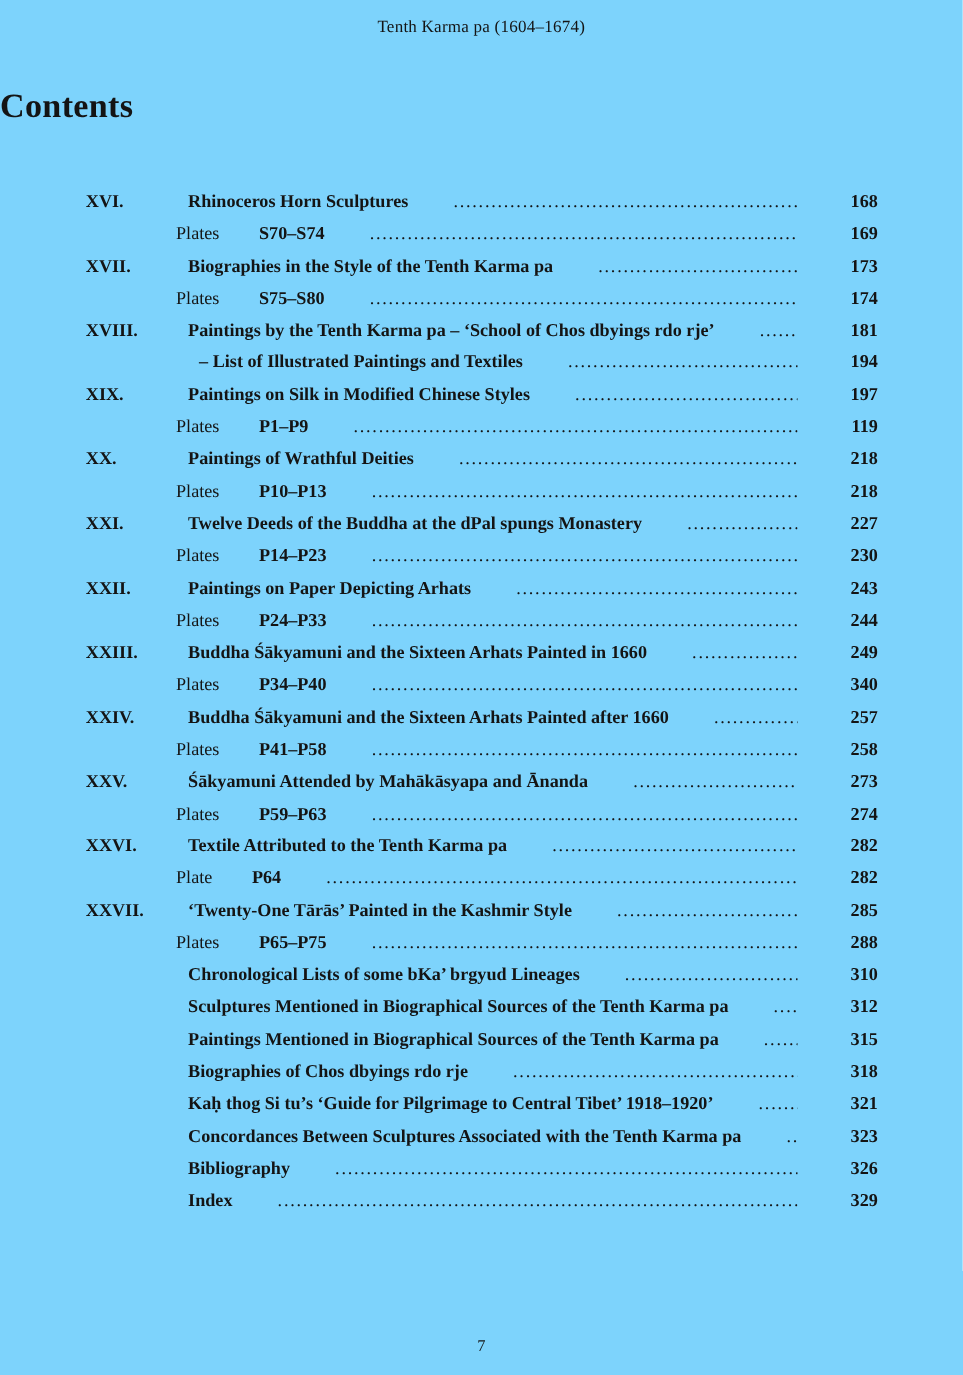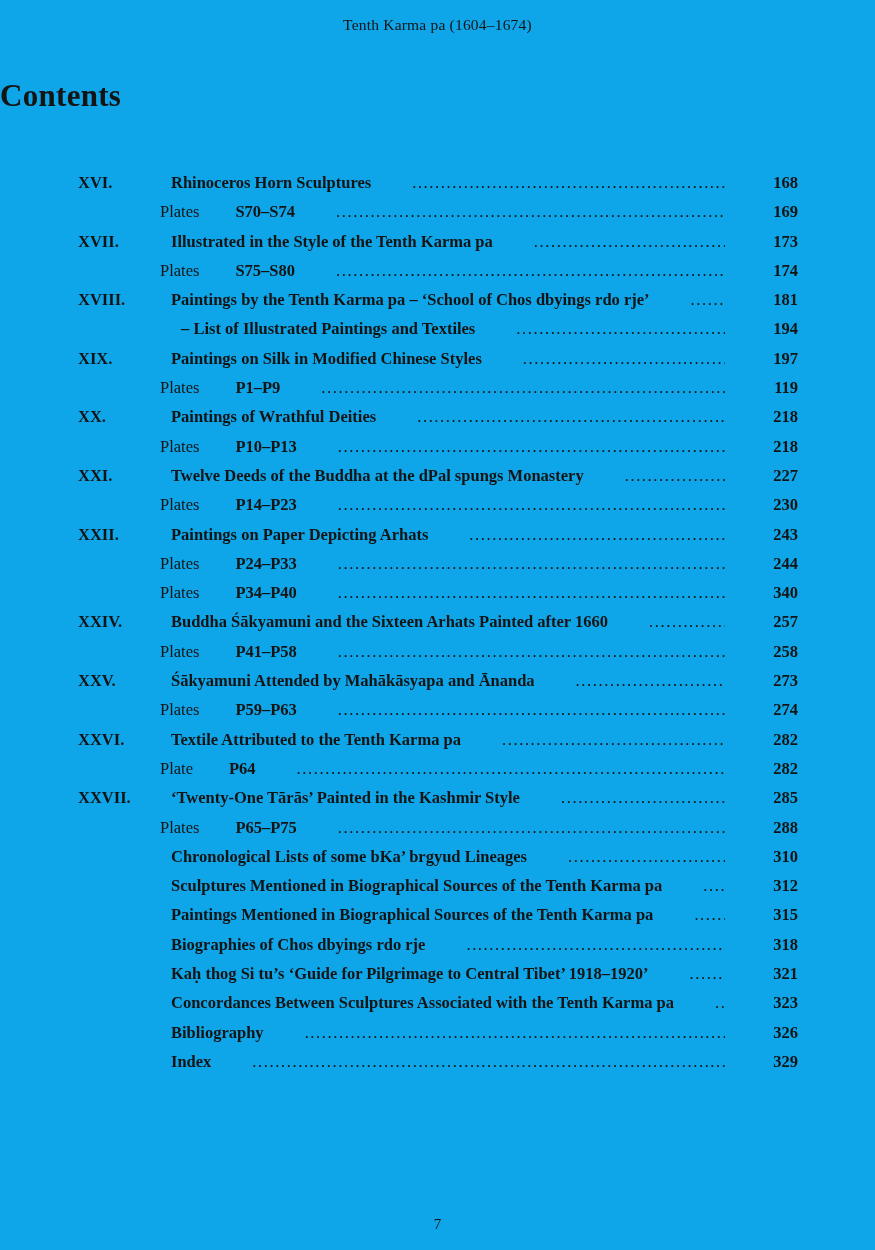--- a/index.html
+++ b/index.html
@@ -4,21 +4,21 @@
 <style>
   * { margin: 0; padding: 0; box-sizing: border-box; }
   html, body { background: #ffffff; }
   body {
     width: 875px; height: 1250px;
     font-family: "Liberation Serif", "DejaVu Serif", serif;
     color: #141414;
     position: relative;
     overflow: hidden;
   }
-  .page { position: absolute; inset: 0; background: #0ea5e9; }
+  .page { position: absolute; inset: 0; background: #7dd3fc; }
 
   .running-header {
     position: absolute; top: 16px; left: 0; right: 0;
     text-align: center;
     font-size: 15.5px;
     letter-spacing: 0.2px;
   }
 
   .contents-title {
     position: absolute; top: 78px; left: 0; right: 0;
@@ -101,21 +101,21 @@
           <span class="title">S70–S74</span>
       <span class="dots"></span>
       <span class="pagenum">169</span>
     </span>
   </div>
 
   <div class="row">
     <span class="numeral">XVII.</span>
     <span class="content">
       <span class="pre"></span>
-          <span class="title">Illustrated in the Style of the Tenth Karma pa</span>
+          <span class="title">Biographies in the Style of the Tenth Karma pa</span>
       <span class="dots"></span>
       <span class="pagenum">173</span>
     </span>
   </div>
 
   <div class="row sub">
     <span class="numeral"></span>
     <span class="content">
       <span class="pre">Plates </span>
           <span class="title">S75–S80</span>
@@ -217,20 +217,29 @@
   <div class="row sub">
     <span class="numeral"></span>
     <span class="content">
       <span class="pre">Plates </span>
           <span class="title">P24–P33</span>
       <span class="dots"></span>
       <span class="pagenum">244</span>
     </span>
   </div>
 
+  <div class="row">
+    <span class="numeral">XXIII.</span>
+    <span class="content">
+      <span class="pre"></span>
+          <span class="title">Buddha Śākyamuni and the Sixteen Arhats Painted in 1660</span>
+      <span class="dots"></span>
+      <span class="pagenum">249</span>
+    </span>
+  </div>
 
   <div class="row sub">
     <span class="numeral"></span>
     <span class="content">
       <span class="pre">Plates </span>
           <span class="title">P34–P40</span>
       <span class="dots"></span>
       <span class="pagenum">340</span>
     </span>
   </div>

